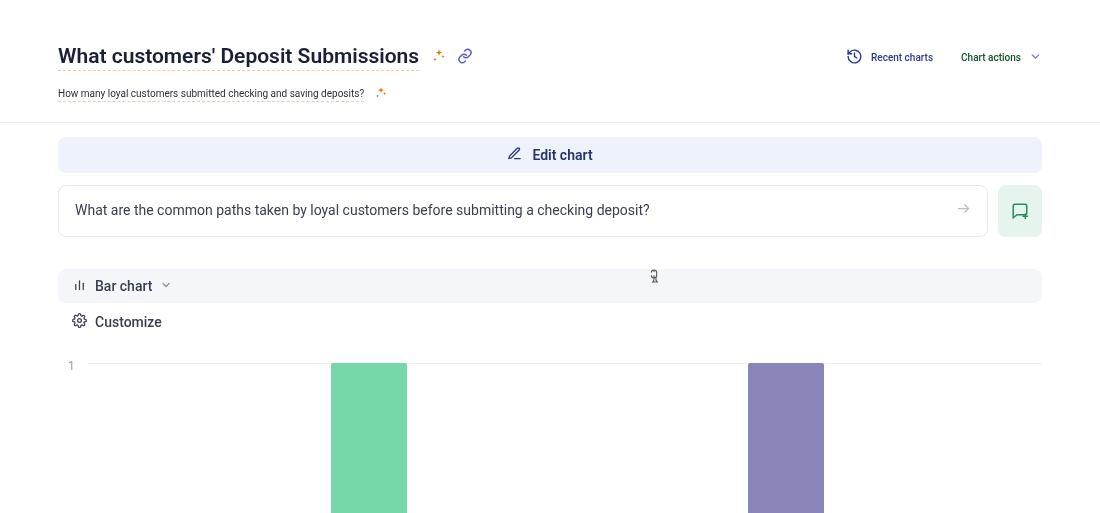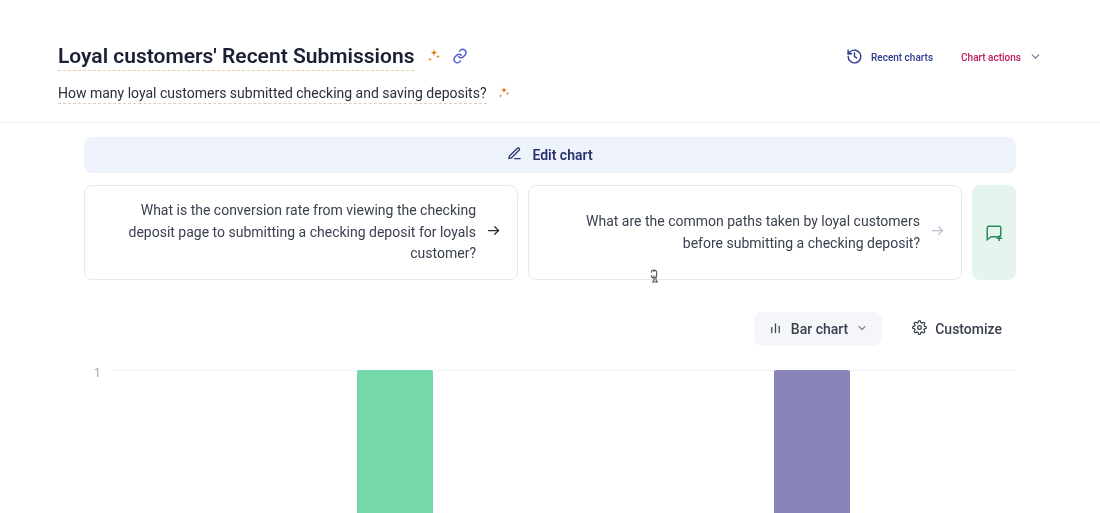--- a/index.html
+++ b/index.html
@@ -10,49 +10,49 @@
   .title-row { display: flex; align-items: center; justify-content: space-between; }
   .title-left { display: flex; align-items: center; gap: 12px; }
   .title-text { font-size: 21px; font-weight: 600; color: #1a1f36; border-bottom: 1px dashed #e6ccb3; padding-bottom: 2px; }
   .title-icons { display: flex; align-items: center; gap: 10px; }
   .sparkle { color: #d97706; }
   .link-ico { color: #4f5bd5; }
 
   .actions { display: flex; align-items: center; gap: 28px; }
   .action { display: flex; align-items: center; gap: 8px; cursor: pointer; font-size: 10px; font-weight: 500; }
   .action.recent { color: #2d3a8c; }
-  .action.chartact { color: #be185d; }
+  .action.chartact { color: #14532d; }
   .action.unsaved { color: #9a6a00; font-weight: 600; }
   .chev { color: #7b7fa3; }
 
   .subtitle-row { margin-top: 14px; display: flex; align-items: center; gap: 10px; }
-  .subtitle { font-size: 14px; color: #2b2f3a; border-bottom: 1px dashed #e6ccb3; padding-bottom: 2px; }
+  .subtitle { font-size: 10px; color: #2b2f3a; border-bottom: 1px dashed #e6ccb3; padding-bottom: 2px; }
 
   .divider { margin-top: 18px; height: 1px; background: #edf0f5; width: 100%; }
 
-  .content { padding: 0 84px; text-align: right; }
+  .content { padding: 0 58px; }
 
   .edit-bar { margin-top: 14px; background: #eef3fb; border-radius: 8px; height: 36px; display: flex; align-items: center; justify-content: center; gap: 10px; cursor: pointer; }
   .edit-bar-text { color: #28326e; font-weight: 600; font-size: 14px; }
 
   .cards-row { margin-top: 12px; display: flex; gap: 10px; }
   .card { flex: 1; border: 1px solid #e5e9f2; border-radius: 8px; padding: 14px 16px; display: flex; align-items: center; gap: 10px; cursor: pointer; background: #fff; }
   .card-text { font-size: 14px; color: #3a4050; line-height: 1.55; flex: 1; }
   .card-arrow { color: #22283a; }
   .card.muted .card-arrow { color: #b9bfcd; }
   .card.rainbow {
     border: 1px solid transparent;
     background:
       linear-gradient(#fff,#fff) padding-box,
       linear-gradient(100deg,#f5c26b 0%,#8dd6a6 30%,#68b8e8 60%,#9b8cf2 85%,#e06bb3 100%) border-box;
   }
   .pill { width: 44px; border-radius: 8px; background: #e5f5ed; display: flex; align-items: center; justify-content: center; cursor: pointer; }
   .pill svg { color: #2a8a5c; }
 
-  .toolbar { margin-top: 32px; display: flex; justify-content: flex-end; gap: 16px; }
+  .toolbar { margin-top: 32px; display: flex; justify-content: flex-end; gap: 2px; flex-direction: column; }
   .tool { display: flex; align-items: center; gap: 8px; background: #f4f6fa; border-radius: 8px; padding: 8px 14px; cursor: pointer; font-size: 14px; color: #3a4050; font-weight: 500; }
   .tool.customize { background: transparent; }
 
   .chart-area { margin-top: 24px; position: relative; padding-left: 16px; }
   .ylabel { position: absolute; left: 10px; top: -4px; font-size: 12px; color: #9aa0af; }
   .grid-top { position: absolute; left: 30px; right: 0; top: 0; height: 1px; background: #eef1f6; }
   .bars { position: absolute; left: 30px; right: 0; top: 0; height: 150px; }
   .bar1, .bar2 { position: absolute; top: 0; bottom: 0; width: 76px; border-radius: 2px 2px 0 0; }
   .bar1 { left: 243px; background: #74d8a9; }
   .bar2 { left: 660px; background: #8985b9; }
@@ -60,21 +60,21 @@
   .cursor-ptr { position: absolute; left: 648px; top: 268px; color: #555; pointer-events: none; }
 </style>
 </head>
 <body>
 
 <div class="page">
 
   <div class="header">
     <div class="title-row">
       <div class="title-left">
-        <span class="title-text">Loyal customers' Recent Submissions</span>
+        <span class="title-text">What customers' Deposit Submissions</span>
         <span class="title-icons">
           <span class="sparkle">
             <svg width="16" height="16" viewBox="0 0 24 24" fill="currentColor">
                 <path d="M12 2l1.2 3.6L17 7l-3.8 1.4L12 12l-1.2-3.6L7 7l3.8-1.4L12 2zm6 8l.8 2.4L21 13l-2.2.6L18 16l-.8-2.4L15 13l2.2-.6L18 10zM6 14l.8 2.4L9 17l-2.2.6L6 20l-.8-2.4L3 17l2.2-.6L6 14z"></path>
               </svg>
           </span>
           <span class="link-ico">
             <svg width="16" height="16" viewBox="0 0 24 24" fill="none" stroke="currentColor" stroke-width="2.2" stroke-linecap="round">
                 <path d="M10 13a5 5 0 0 0 7 0l3-3a5 5 0 0 0-7-7l-1.5 1.5"></path>
                 <path d="M14 11a5 5 0 0 0-7 0l-3 3a5 5 0 0 0 7 7l1.5-1.5"></path>
@@ -125,29 +125,20 @@
       <span>
         <svg width="15" height="15" viewBox="0 0 24 24" fill="none" stroke="#28326e" stroke-width="2" stroke-linecap="round">
             <path d="M12 20h9"></path>
             <path d="M16.5 3.5a2.1 2.1 0 1 1 3 3L7 19l-4 1 1-4 12.5-12.5z"></path>
           </svg>
       </span>
       <span class="edit-bar-text">Edit chart</span>
     </div>
 
     <div class="cards-row">
-      <div class="card">
-        <div class="card-text">What is the conversion rate from viewing the checking deposit page to submitting a checking deposit for loyals customer?</div>
-        <span class="card-arrow">
-          <svg width="15" height="15" viewBox="0 0 24 24" fill="none" stroke="currentColor" stroke-width="2" stroke-linecap="round">
-              <line x1="4" y1="12" x2="20" y2="12"></line>
-              <polyline points="14 6 20 12 14 18"></polyline>
-            </svg>
-        </span>
-      </div>
 
 
       <div class="card muted">
         <div class="card-text">What are the common paths taken by loyal customers before submitting a checking deposit?</div>
         <span class="card-arrow">
           <svg width="15" height="15" viewBox="0 0 24 24" fill="none" stroke="currentColor" stroke-width="2" stroke-linecap="round">
               <line x1="4" y1="12" x2="20" y2="12"></line>
               <polyline points="14 6 20 12 14 18"></polyline>
             </svg>
         </span>

